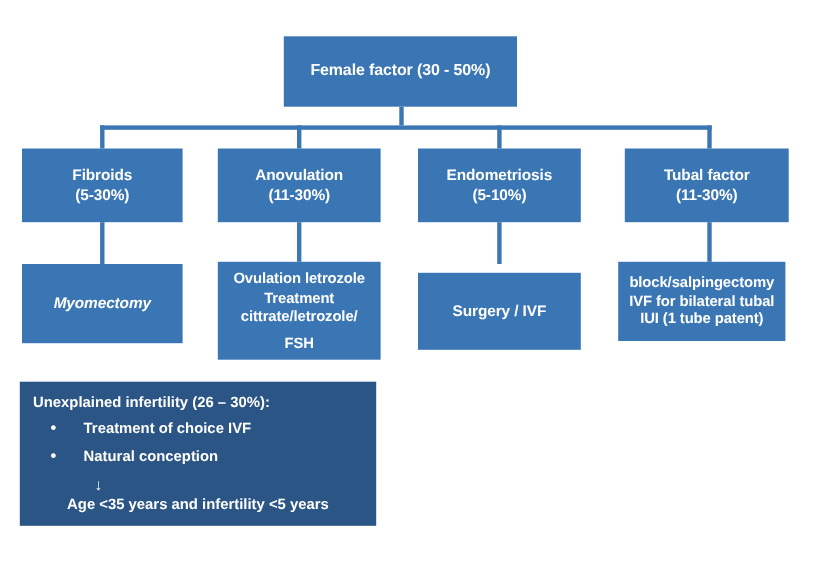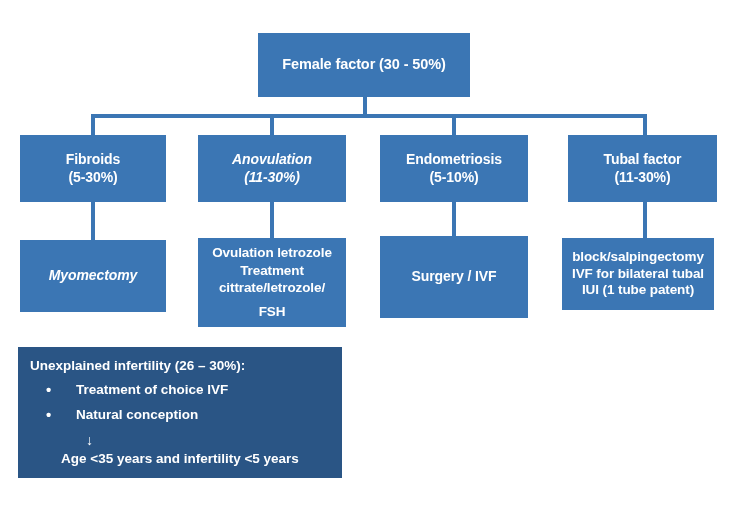--- a/index.html
+++ b/index.html
@@ -50,31 +50,31 @@
     font-size: 14.5px;
   }
 
   
   .cause {
     top: 135px;
     height: 67px;
     font-size: 14px;
   }
   #cause-0 { left: 20px;  width: 146px; }
-  #cause-1 { left: 198px; width: 148px; font-style: italic; }
+  #cause-1 { left: 198px; width: 148px; }
   #cause-2 { left: 380px; width: 148px; }
   #cause-3 { left: 568px; width: 149px; }
 
   
   .treatment {
     font-size: 13.5px;
   }
   #treat-0 { left: 20px;  top: 240px; width: 146px; height: 72px; font-size: 14px; font-style: italic; }
   #treat-1 { left: 198px; top: 238px; width: 148px; height: 89px; line-height: 1.28; }
-  #treat-2 { left: 380px; top: 236px; width: 148px; height: 82px; font-size: 14px; }
+  #treat-2 { left: 380px; top: 248px; width: 148px; height: 70px; font-size: 14px; }
   #treat-3 { left: 562px; top: 238px; width: 152px; height: 72px; line-height: 1.25; }
   #treat-1 .line.spaced { margin-top: 7px; text-align: center; }
 
   
   .conn {
     position: absolute;
     background: #3b76b4;
   }
   .conn-v { width: 4px; }
   .conn-h { height: 4px; }

